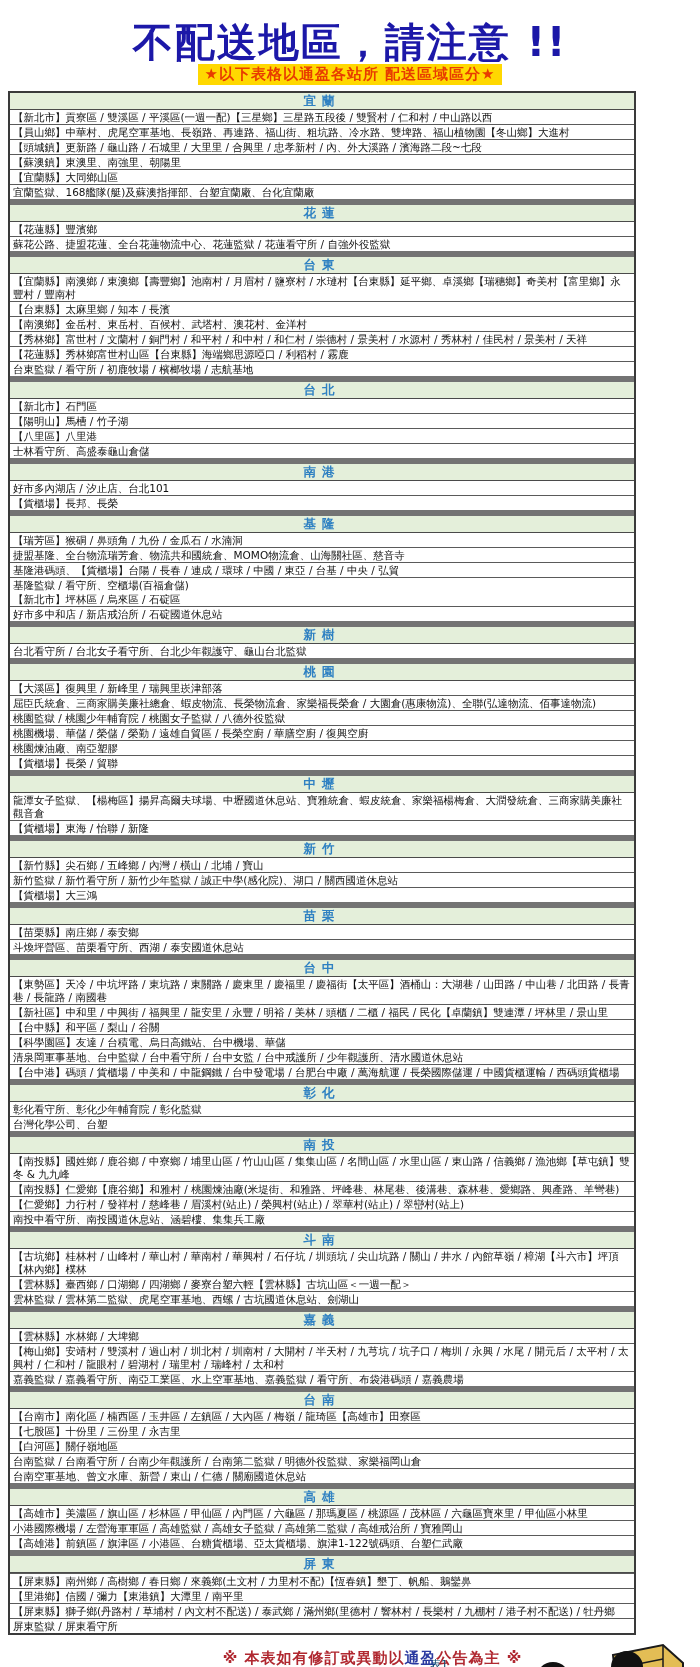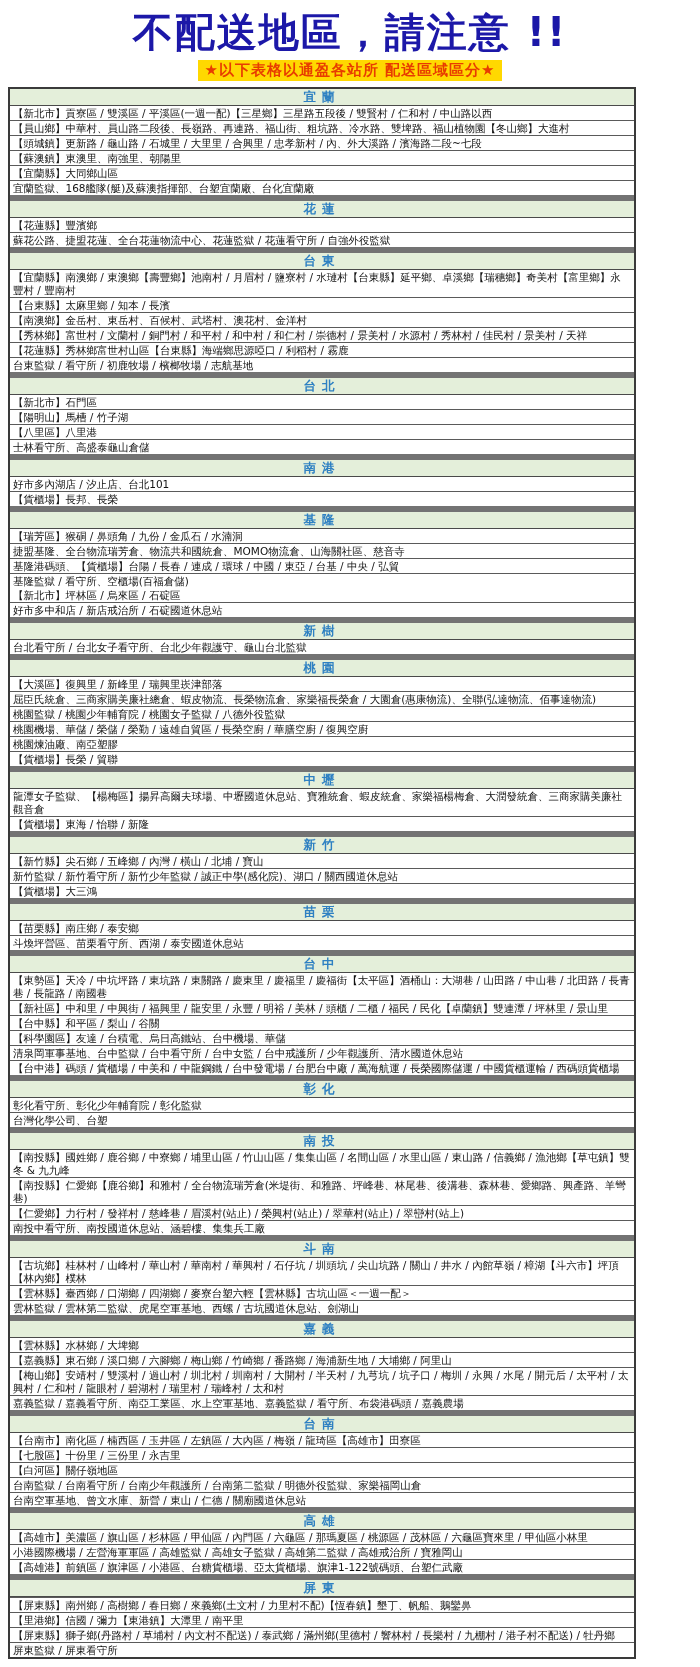--- a/index.html
+++ b/index.html
@@ -2,24 +2,24 @@
 <html><head>
 <meta charset="utf-8">
 <style>
   html,body{margin:0;padding:0;background:#ffffff;}
   body{
     width:700px;height:1667px;position:relative;overflow:hidden;
     font-family:"DejaVu Sans","Liberation Sans",sans-serif;
     -webkit-font-smoothing:antialiased;
   }
   .page-title{
-    margin-top:10px;text-align:center;
+    margin-top:20px;text-align:center;
     font-size:40px;font-weight:bold;color:#1c18a8;letter-spacing:2px;line-height:1.1;
   }
-  .banner-wrap{text-align:center;margin-top:6px;border-radius:9px;}
+  .banner-wrap{text-align:center;border-radius:9px;}
   .banner{
     display:inline-block;background:#ffd800;color:#e83c00;
     font-size:15px;font-weight:bold;padding:1px 6px;letter-spacing:1px;
   }
   .region-table{
     margin:6px 0 6px 8px;width:628px;border:2px solid #3a3a3a;box-sizing:border-box;
     background:#ffffff;
   }
   .section-header{
     background:#e4efda;color:#2e80c2;font-weight:bold;text-align:center;
@@ -60,21 +60,21 @@
 <div class="page-title">不配送地區，請注意 !!</div>
 
 <div class="banner-wrap">
   <span class="banner">★以下表格以通盈各站所 配送區域區分★</span>
 </div>
 
 <div class="region-table">
 
 <div class="section-header">宜蘭</div>
     <div class="row no-top">【新北市】貢寮區 / 雙溪區 / 平溪區(一週一配)【三星鄉】三星路五段後 / 雙賢村 / 仁和村 / 中山路以西</div>
-    <div class="row">【員山鄉】中華村、員山路二段後、長嶺路、再連路、福山街、粗坑路、冷水路、雙埤路、福山植物園【冬山鄉】大進村</div>
+    <div class="row">【員山鄉】中華村、虎尾空軍基地、長嶺路、再連路、福山街、粗坑路、冷水路、雙埤路、福山植物園【冬山鄉】大進村</div>
     <div class="row">【頭城鎮】更新路 / 龜山路 / 石城里 / 大里里 / 合興里 / 忠孝新村 / 內、外大溪路 / 濱海路二段~七段</div>
     <div class="row">【蘇澳鎮】東澳里、南強里、朝陽里</div>
     <div class="row">【宜蘭縣】大同鄉山區</div>
     <div class="row">宜蘭監獄、168艦隊(艇)及蘇澳指揮部、台塑宜蘭廠、台化宜蘭廠</div>
     <div class="section-header">花蓮</div>
     <div class="row no-top">【花蓮縣】豐濱鄉</div>
     <div class="row">蘇花公路、捷盟花蓮、全台花蓮物流中心、花蓮監獄 / 花蓮看守所 / 自強外役監獄</div>
     <div class="section-header">台東</div>
     <div class="row no-top">【宜蘭縣】南澳鄉 / 東澳鄉【壽豐鄉】池南村 / 月眉村 / 鹽寮村 / 水璉村【台東縣】延平鄉、卓溪鄉【瑞穗鄉】奇美村【富里鄉】永豐村 / 豐南村</div>
     <div class="row">【台東縣】太麻里鄉 / 知本 / 長濱</div>
@@ -121,30 +121,29 @@
     <div class="row">【新社區】中和里 / 中興街 / 福興里 / 龍安里 / 永豐 / 明裕 / 美林 / 頭櫃 / 二櫃 / 福民 / 民化【卓蘭鎮】雙連潭 / 坪林里 / 景山里</div>
     <div class="row">【台中縣】和平區 / 梨山 / 谷關</div>
     <div class="row">【科學園區】友達 / 台積電、烏日高鐵站、台中機場、華儲</div>
     <div class="row">清泉岡軍事基地、台中監獄 / 台中看守所 / 台中女監 / 台中戒護所 / 少年觀護所、清水國道休息站</div>
     <div class="row">【台中港】碼頭 / 貨櫃場 / 中美和 / 中龍鋼鐵 / 台中發電場 / 台肥台中廠 / 萬海航運 / 長榮國際儲運 / 中國貨櫃運輸 / 西碼頭貨櫃場</div>
     <div class="section-header">彰化</div>
     <div class="row no-top">彰化看守所、彰化少年輔育院 / 彰化監獄</div>
     <div class="row">台灣化學公司、台塑</div>
     <div class="section-header">南投</div>
     <div class="row no-top">【南投縣】國姓鄉 / 鹿谷鄉 / 中寮鄉 / 埔里山區 / 竹山山區 / 集集山區 / 名間山區 / 水里山區 / 東山路 / 信義鄉 / 漁池鄉【草屯鎮】雙冬 &amp; 九九峰</div>
-    <div class="row">【南投縣】仁愛鄉【鹿谷鄉】和雅村 / 全台物流瑞芳倉(米堤街、和雅路、坪峰巷、林尾巷、後溝巷、森林巷、愛鄉路、興產路、羊彎巷)</div>
+    <div class="row">【南投縣】仁愛鄉【鹿谷鄉】和雅村 / 桃園煉油廠(米堤街、和雅路、坪峰巷、林尾巷、後溝巷、森林巷、愛鄉路、興產路、羊彎巷)</div>
     <div class="row">【仁愛鄉】力行村 / 發祥村 / 慈峰巷 / 眉溪村(站止) / 榮興村(站止) / 翠華村(站止) / 翠巒村(站上)</div>
     <div class="row">南投中看守所、南投國道休息站、涵碧樓、集集兵工廠</div>
     <div class="section-header">斗南</div>
     <div class="row no-top">【古坑鄉】桂林村 / 山峰村 / 華山村 / 華南村 / 華興村 / 石仔坑 / 圳頭坑 / 尖山坑路 / 關山 / 井水 / 內館草嶺 / 樟湖【斗六市】坪頂【林內鄉】樸林</div>
     <div class="row">【雲林縣】臺西鄉 / 口湖鄉 / 四湖鄉 / 麥寮台塑六輕【雲林縣】古坑山區＜一週一配＞</div>
     <div class="row">雲林監獄 / 雲林第二監獄、虎尾空軍基地、西螺 / 古坑國道休息站、劍湖山</div>
     <div class="section-header">嘉義</div>
     <div class="row no-top">【雲林縣】水林鄉 / 大埤鄉</div>
-    <div class="row">【嘉義縣】東石鄉 / 溪口鄉 / 六腳鄉 / 梅山鄉 / 竹崎鄉 / 番路鄉 / 海浦新生地 / 大埔鄉 / 阿里山</div>
     <div class="row">【梅山鄉】安靖村 / 雙溪村 / 過山村 / 圳北村 / 圳南村 / 大開村 / 半天村 / 九芎坑 / 坑子口 / 梅圳 / 永興 / 水尾 / 開元后 / 太平村 / 太興村 / 仁和村 / 龍眼村 / 碧湖村 / 瑞里村 / 瑞峰村 / 太和村</div>
     <div class="row">嘉義監獄 / 嘉義看守所、南亞工業區、水上空軍基地、嘉義監獄 / 看守所、布袋港碼頭 / 嘉義農場</div>
     <div class="section-header">台南</div>
     <div class="row no-top">【台南市】南化區 / 楠西區 / 玉井區 / 左鎮區 / 大內區 / 梅嶺 / 龍琦區【高雄市】田寮區</div>
     <div class="row">【七股區】十份里 / 三份里 / 永吉里</div>
     <div class="row">【白河區】關仔嶺地區</div>
     <div class="row">台南監獄 / 台南看守所 / 台南少年觀護所 / 台南第二監獄 / 明德外役監獄、家樂福岡山倉</div>
     <div class="row">台南空軍基地、曾文水庫、新營 / 東山 / 仁德 / 關廟國道休息站</div>
     <div class="section-header">高雄</div>
     <div class="row no-top">【高雄市】美濃區 / 旗山區 / 杉林區 / 甲仙區 / 內門區 / 六龜區 / 那瑪夏區 / 桃源區 / 茂林區 / 六龜區寶來里 / 甲仙區小林里</div>

